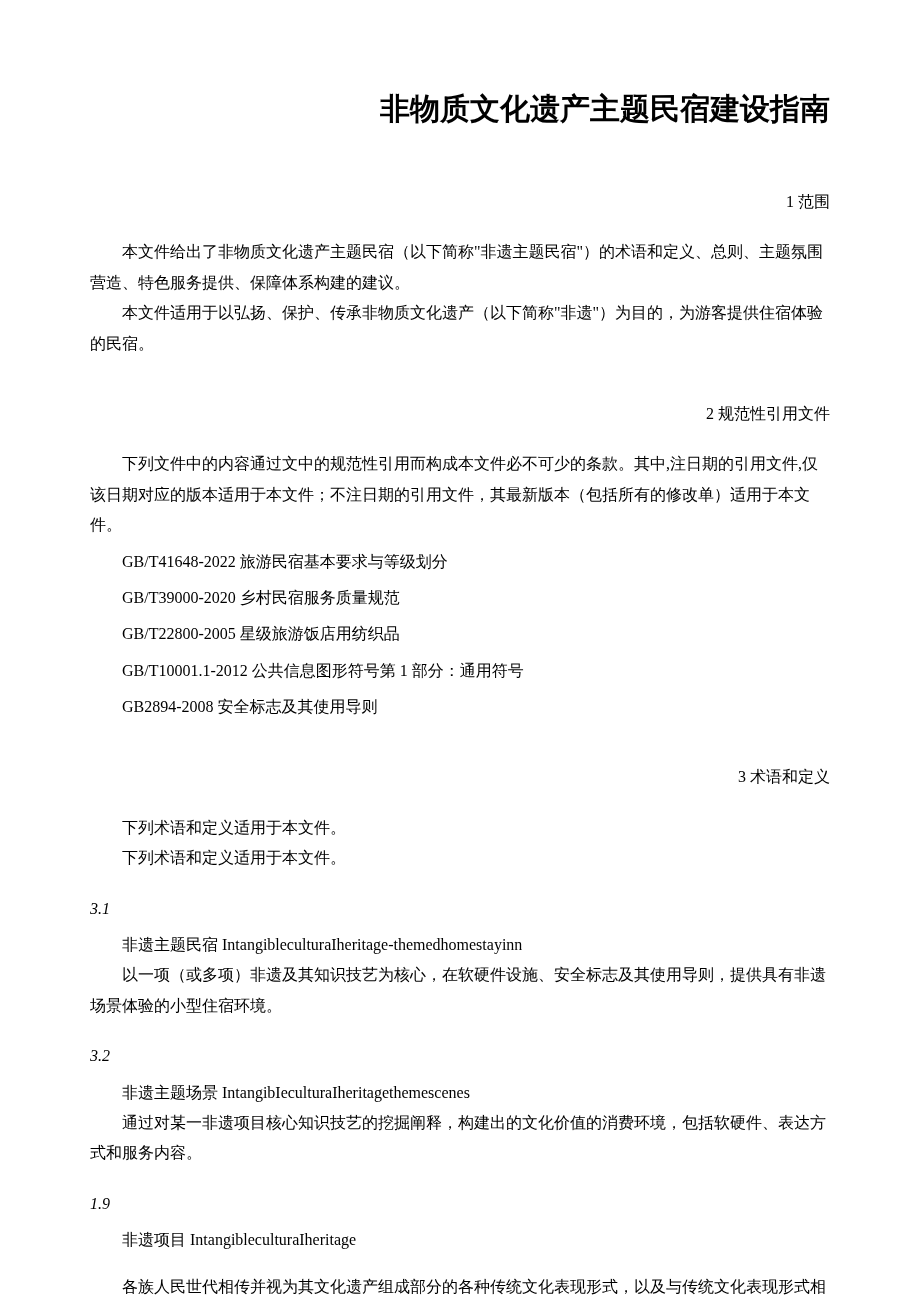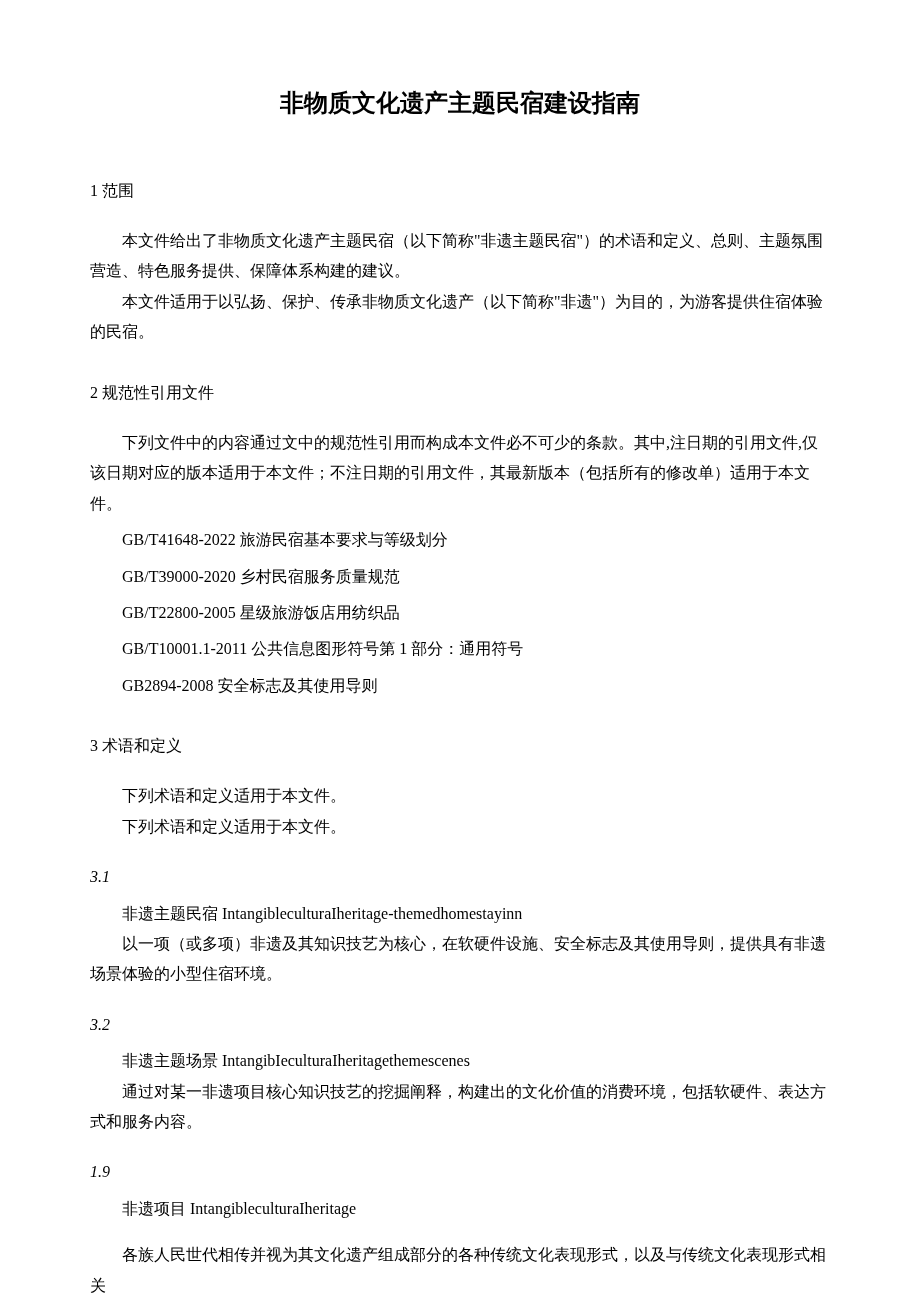--- a/index.html
+++ b/index.html
@@ -5,29 +5,30 @@
     body {
       font-family: "SimSun", "宋体", serif;
       background: #fff;
       margin: 0;
       padding: 80px 90px;
       font-size: 16px;
       line-height: 1.9;
       color: #000;
     }
     .title {
-      text-align: center;
-      font-size: 24px;
+      text-align: right;
+      font-size: 30px;
       font-weight: bold;
       margin-bottom: 50px;
       font-family: "SimHei", "黑体", sans-serif;
     }
     .section-heading {
-      margin-top: 30px;
+      margin-top: 40px;
       margin-bottom: 20px;
+      text-align: right;
     }
     .para {
       text-indent: 2em;
       margin: 0;
     }
     .ref-item {
       text-indent: 2em;
       margin: 6px 0;
     }
     .sub-num {
@@ -43,21 +44,21 @@
 
 <div class="section-heading">1 范围</div>
 <p class="para">本文件给出了非物质文化遗产主题民宿（以下简称"非遗主题民宿"）的术语和定义、总则、主题氛围营造、特色服务提供、保障体系构建的建议。</p>
 <p class="para">本文件适用于以弘扬、保护、传承非物质文化遗产（以下简称"非遗"）为目的，为游客提供住宿体验的民宿。</p>
 
 <div class="section-heading">2 规范性引用文件</div>
 <p class="para">下列文件中的内容通过文中的规范性引用而构成本文件必不可少的条款。其中,注日期的引用文件,仅该日期对应的版本适用于本文件；不注日期的引用文件，其最新版本（包括所有的修改单）适用于本文件。</p>
 <p class="ref-item">GB/T41648-2022 旅游民宿基本要求与等级划分</p>
 <p class="ref-item">GB/T39000-2020 乡村民宿服务质量规范</p>
 <p class="ref-item">GB/T22800-2005 星级旅游饭店用纺织品</p>
-<p class="ref-item">GB/T10001.1-2011 公共信息图形符号第 1 部分：通用符号</p>
+<p class="ref-item">GB/T10001.1-2012 公共信息图形符号第 1 部分：通用符号</p>
 <p class="ref-item">GB2894-2008 安全标志及其使用导则</p>
 
 <div class="section-heading">3 术语和定义</div>
 <p class="para">下列术语和定义适用于本文件。</p>
 <p class="para">下列术语和定义适用于本文件。</p>
 
 <div class="sub-num">3.1</div>
 <p class="para">非遗主题民宿 IntangibleculturaIheritage-themedhomestayinn</p>
 <p class="para">以一项（或多项）非遗及其知识技艺为核心，在软硬件设施、安全标志及其使用导则，提供具有非遗场景体验的小型住宿环境。</p>
 

